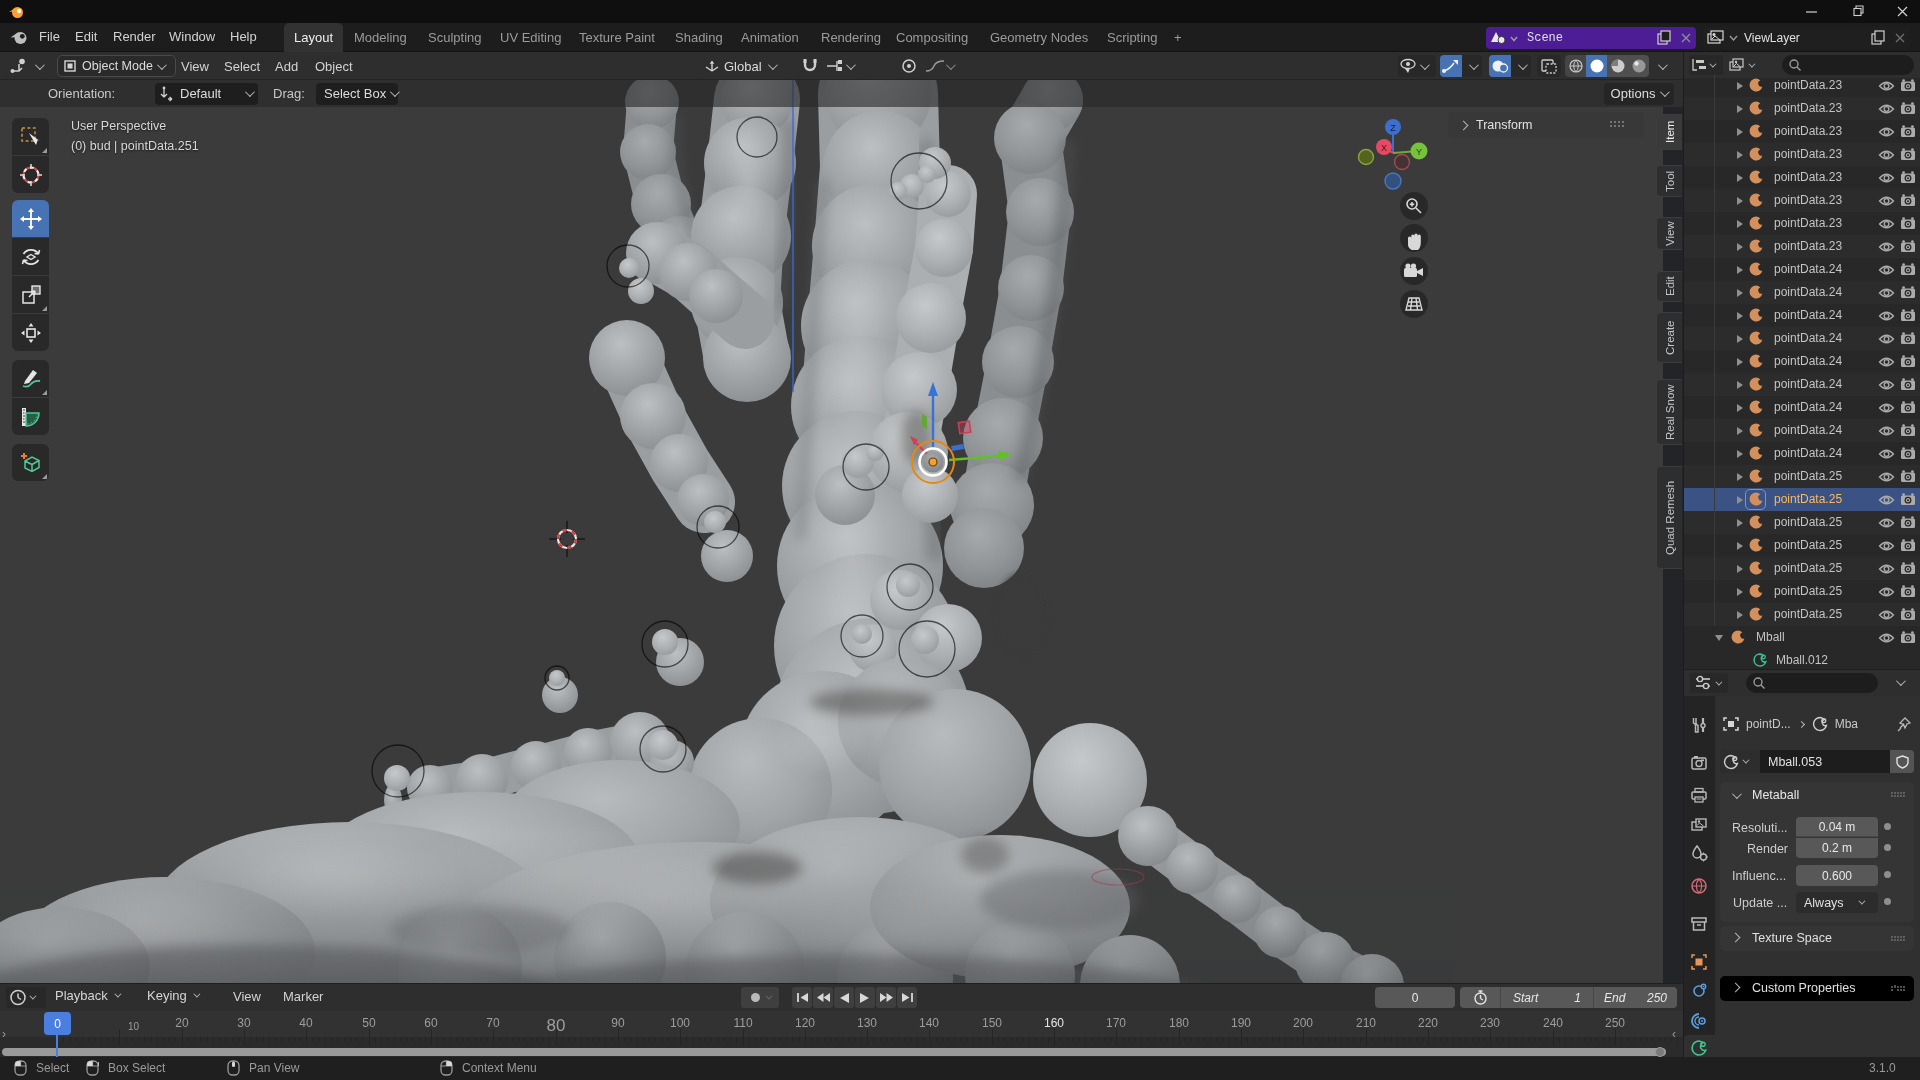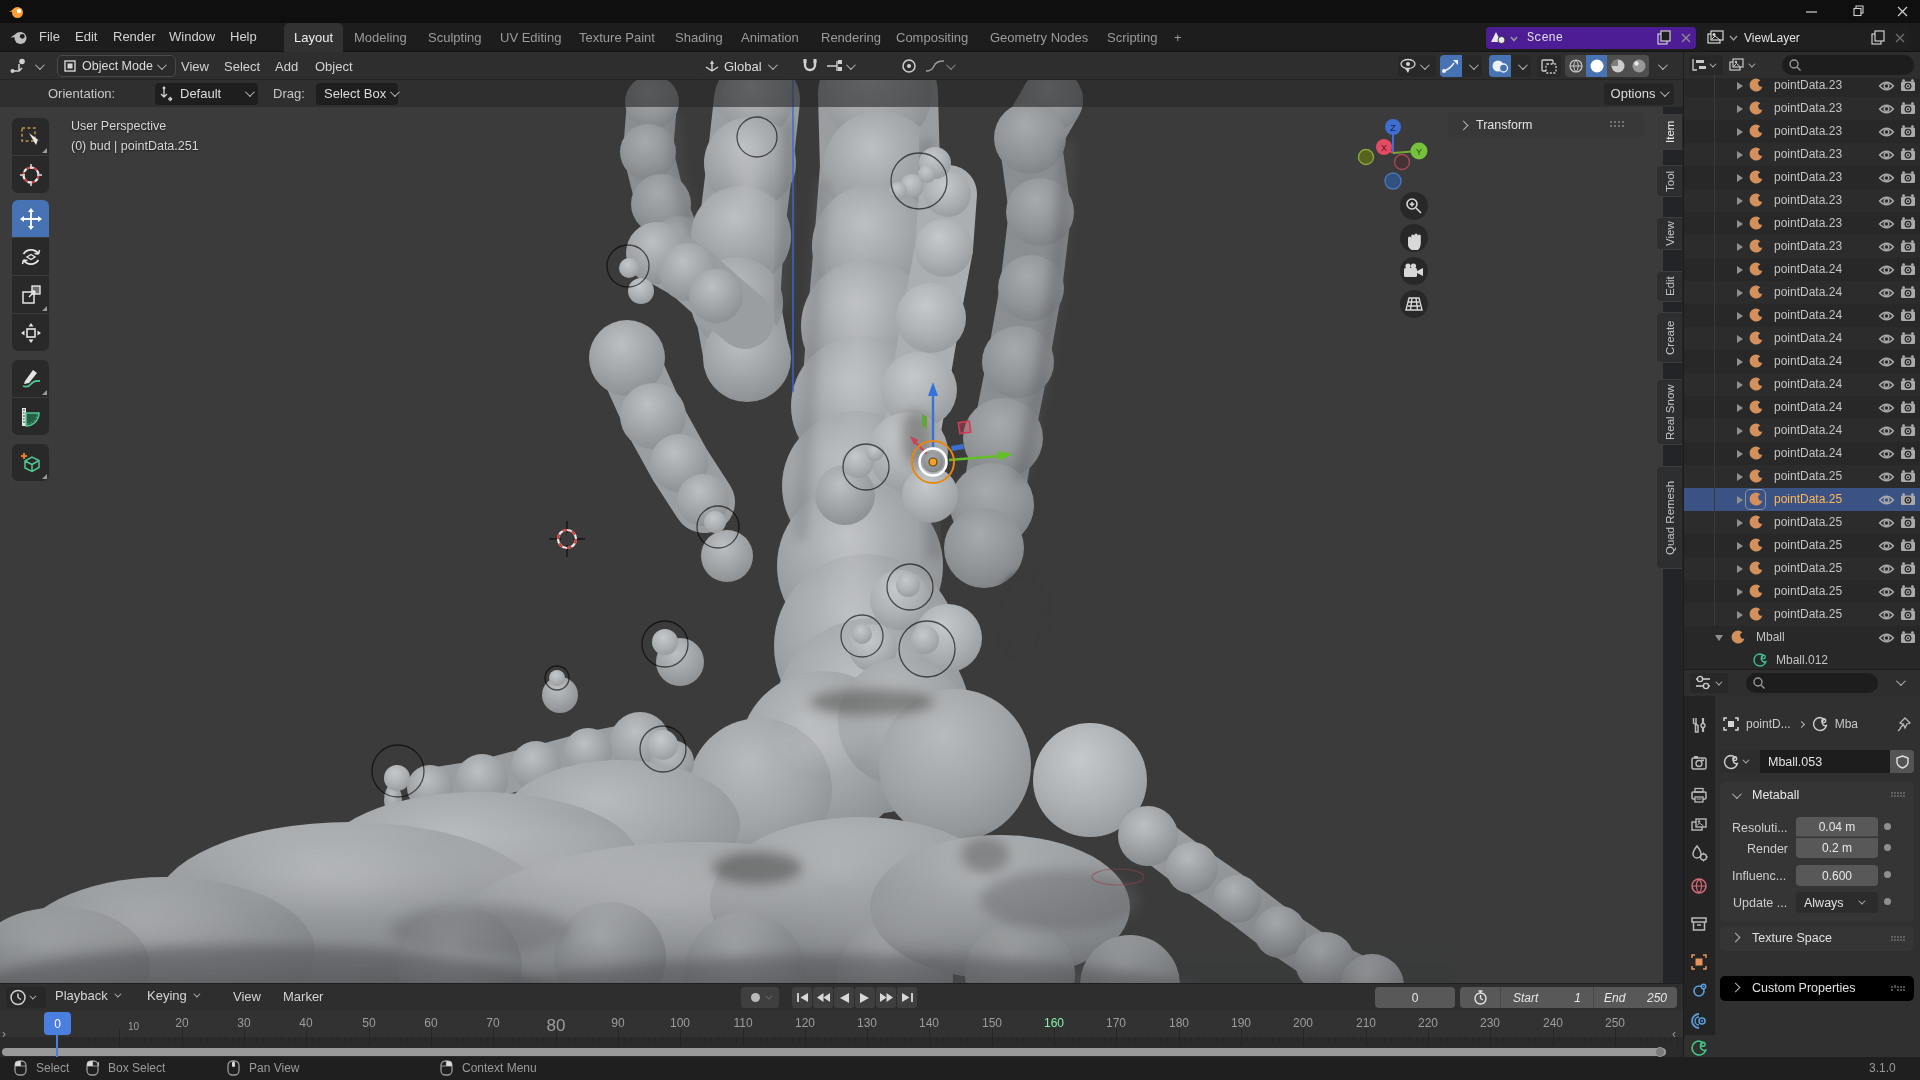--- a/index.html
+++ b/index.html
@@ -1448,21 +1448,21 @@
         <span style="position:absolute;left:723px;top:5px;width:40px;text-align:center;font-size:12px;color:#9d9d9d">110</span>
         <div style="position:absolute;left:743px;top:18px;width:1px;height:8px;background:#262626"></div>
         <span style="position:absolute;left:785px;top:5px;width:40px;text-align:center;font-size:12px;color:#9d9d9d">120</span>
         <div style="position:absolute;left:805px;top:18px;width:1px;height:8px;background:#262626"></div>
         <span style="position:absolute;left:847px;top:5px;width:40px;text-align:center;font-size:12px;color:#9d9d9d">130</span>
         <div style="position:absolute;left:867px;top:18px;width:1px;height:8px;background:#262626"></div>
         <span style="position:absolute;left:909px;top:5px;width:40px;text-align:center;font-size:12px;color:#9d9d9d">140</span>
         <div style="position:absolute;left:929px;top:18px;width:1px;height:8px;background:#262626"></div>
         <span style="position:absolute;left:972px;top:5px;width:40px;text-align:center;font-size:12px;color:#9d9d9d">150</span>
         <div style="position:absolute;left:992px;top:18px;width:1px;height:8px;background:#262626"></div>
-        <span style="position:absolute;left:1034px;top:5px;width:40px;text-align:center;font-size:12px;color:#86efac">160</span>
+        <span style="position:absolute;left:1034px;top:5px;width:40px;text-align:center;font-size:12px;color:#e5e5e5">160</span>
         <div style="position:absolute;left:1054px;top:18px;width:1px;height:8px;background:#262626"></div>
         <span style="position:absolute;left:1096px;top:5px;width:40px;text-align:center;font-size:12px;color:#9d9d9d">170</span>
         <div style="position:absolute;left:1116px;top:18px;width:1px;height:8px;background:#262626"></div>
         <span style="position:absolute;left:1159px;top:5px;width:40px;text-align:center;font-size:12px;color:#9d9d9d">180</span>
         <div style="position:absolute;left:1179px;top:18px;width:1px;height:8px;background:#262626"></div>
         <span style="position:absolute;left:1221px;top:5px;width:40px;text-align:center;font-size:12px;color:#9d9d9d">190</span>
         <div style="position:absolute;left:1241px;top:18px;width:1px;height:8px;background:#262626"></div>
         <span style="position:absolute;left:1283px;top:5px;width:40px;text-align:center;font-size:12px;color:#9d9d9d">200</span>
         <div style="position:absolute;left:1303px;top:18px;width:1px;height:8px;background:#262626"></div>
         <span style="position:absolute;left:1346px;top:5px;width:40px;text-align:center;font-size:12px;color:#9d9d9d">210</span>

